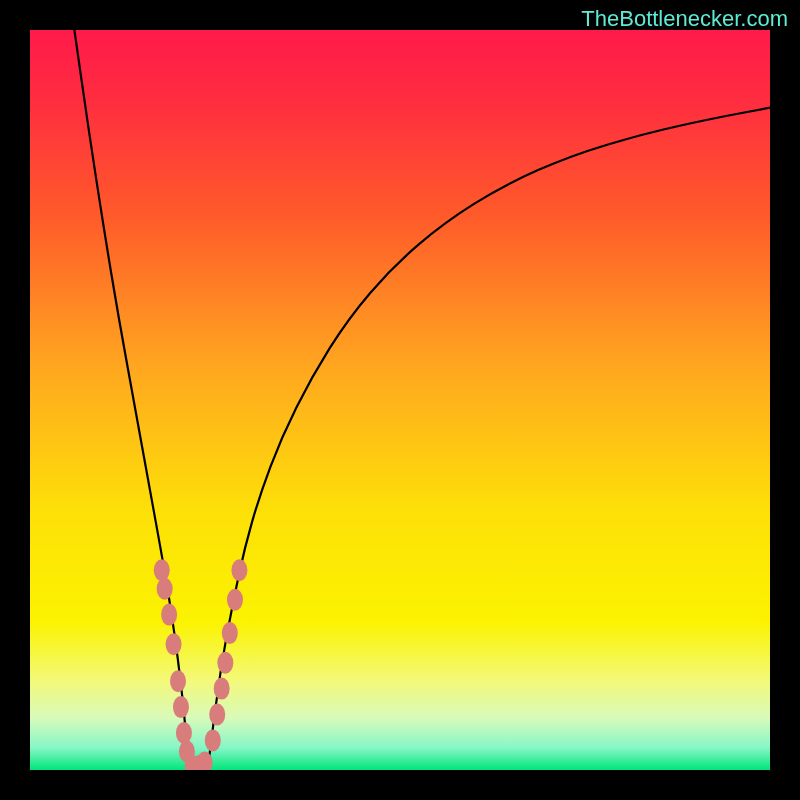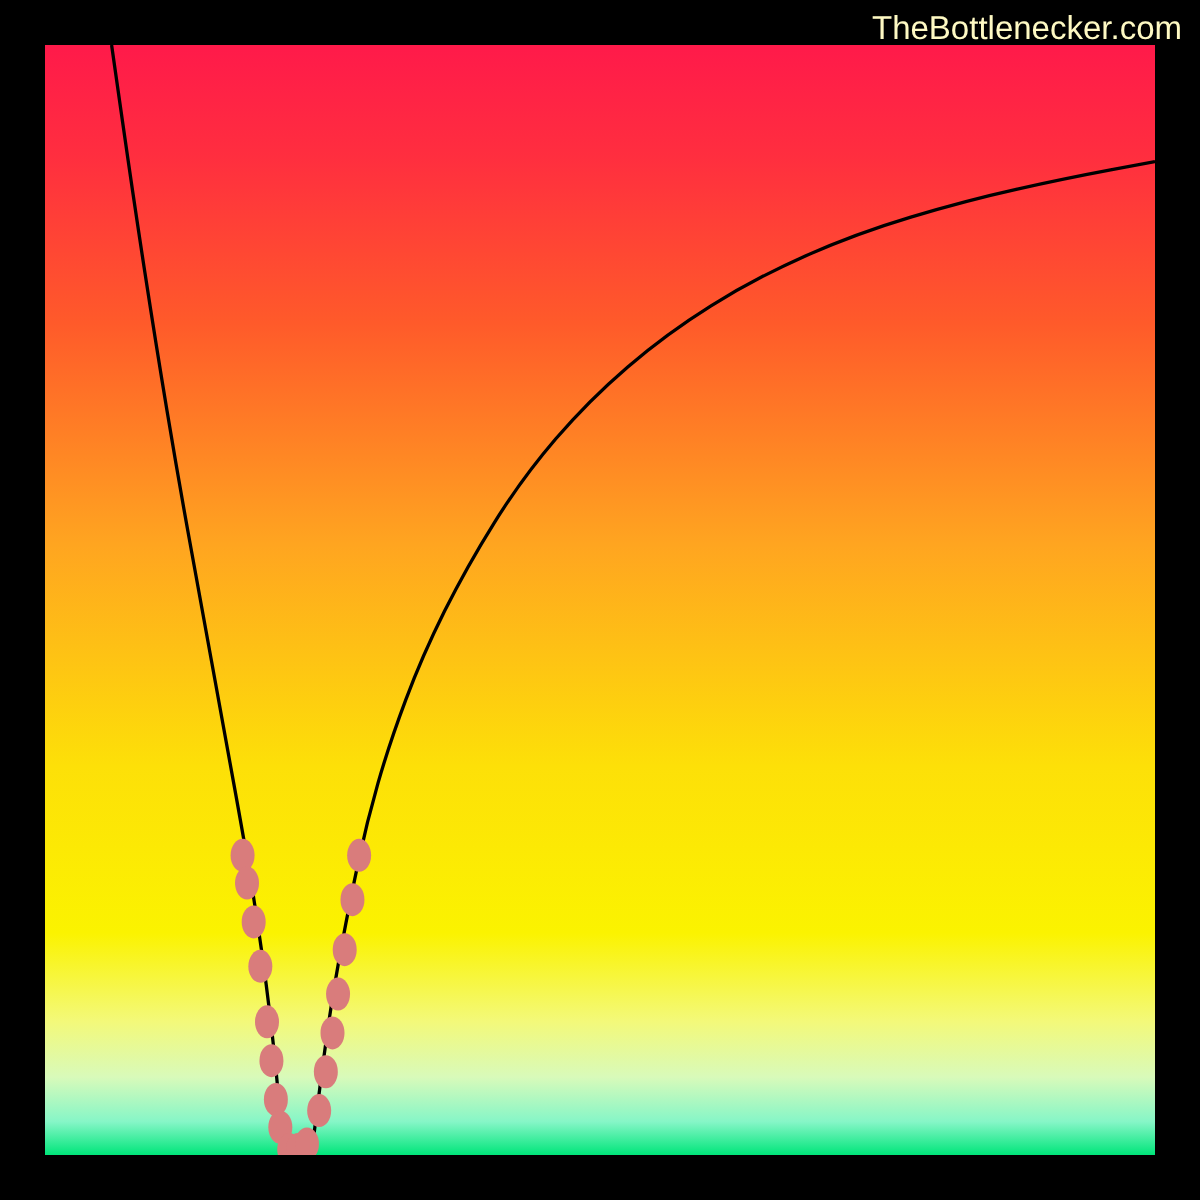--- a/index.html
+++ b/index.html
@@ -11,21 +11,21 @@
     width: 800px;
     height: 800px;
     background: #000;
     position: relative;
     font-family: Arial, sans-serif;
   }
   .watermark {
     position: absolute;
     top: 6px;
     right: 12px;
-    color: #fef9c3;
+    color: #5eead4;
     font-size: 22px;
     font-weight: normal;
     z-index: 10;
     font-family: Arial, sans-serif;
   }
   .plot-area {
     position: absolute;
     top: 30px;
     left: 30px;
     width: 740px;

